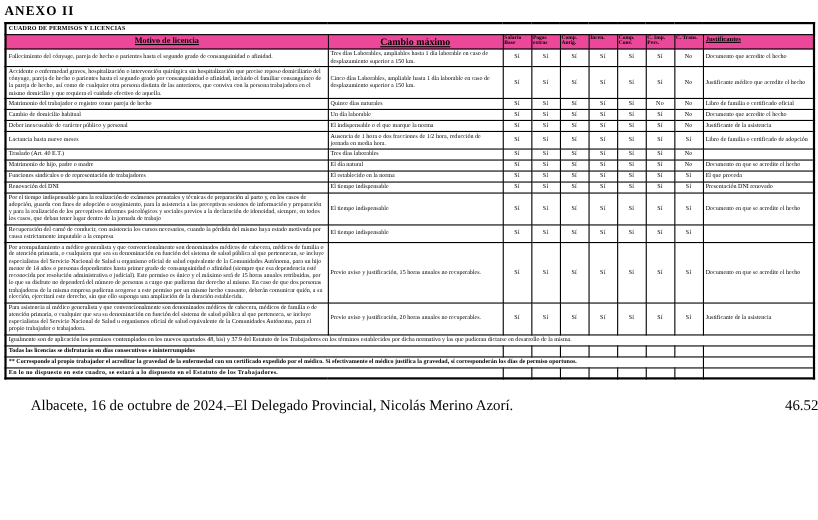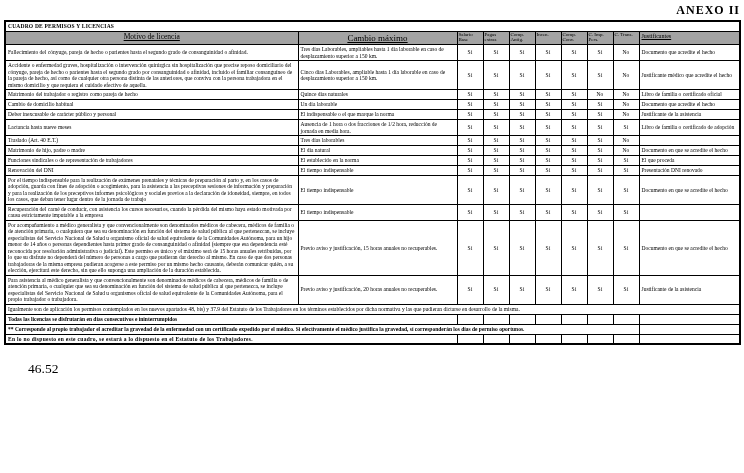--- a/index.html
+++ b/index.html
@@ -1,24 +1,24 @@
 <!DOCTYPE html>
 <html><head>
 <meta charset="utf-8">
 <style>
   html,body{margin:0;padding:0;width:744px;height:473px;overflow:hidden;background:#fff;color:#000;
     font-family:"Liberation Serif","DejaVu Serif",serif;}
   .page{width:736px;margin:0 auto;padding-top:2px;}
-  .doc-title{text-align:right;font-weight:bold;font-size:12px;letter-spacing:1px;margin:1px 0 2px 0;font-family:Liberation Serif, serif;}
+  .doc-title{text-align:left;font-weight:bold;font-size:12px;letter-spacing:1px;margin:1px 0 2px 0;font-family:Liberation Serif, serif;}
   table.permits{border-collapse:collapse;table-layout:fixed;width:735px;border:2px solid #000;margin:0;}
   table.permits td, table.permits th{border:1px solid #000;font-size:5.5px;line-height:1.18;
     padding:1px 2px;vertical-align:middle;word-wrap:break-word;}
   tr{height:10px;}
   .caption-row td{font-weight:bold;font-size:6.5px;letter-spacing:.2px;border-bottom:2px solid #000;padding:1px 3px;}
-  .hdr th{border:2px solid #000;font-weight:normal;text-align:center;vertical-align:bottom;background:#a3a3a3;}
+  .hdr th{border:2px solid #000;font-weight:bold;text-align:center;vertical-align:bottom;background:#ec4899;}
   .hdr .h-motivo{font-size:7.5px;text-decoration:underline;}
   .hdr .h-tiempo{font-size:9px;text-decoration:underline;}
   .hdr .h-narrow{font-size:5px;line-height:1.1;padding:0 1px;text-align:left;vertical-align:top;}
   .hdr .h-just{font-size:6px;text-align:left;text-decoration:underline;vertical-align:top;}
   td.c-motivo{text-align:left;}
   td.c-tiempo{text-align:left;}
   td.c-val{text-align:center;font-size:6px;letter-spacing:.2px;}
   td.c-just{text-align:left;}
   .note-row td{font-size:5.5px;}
   .note-bold td{font-weight:bold;}
@@ -265,16 +265,17 @@
           <td></td>
       <td></td>
           <td></td>
       <td></td>
           <td></td>
     </tr>
   </tbody>
     </table>
 
   <div class="doc-footer">
+    <span class="footer-left">Albacete, 16 de octubre de 2024.–El Delegado Provincial, Nicolás Merino Azorí.</span>
     <span class="footer-right">46.52</span>
   </div>
 
 </div>
 
 </body></html>

